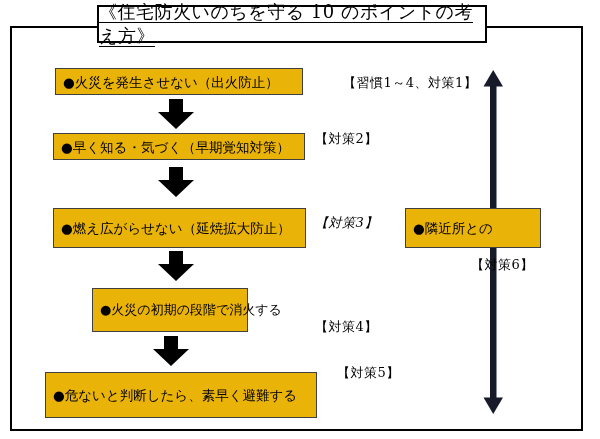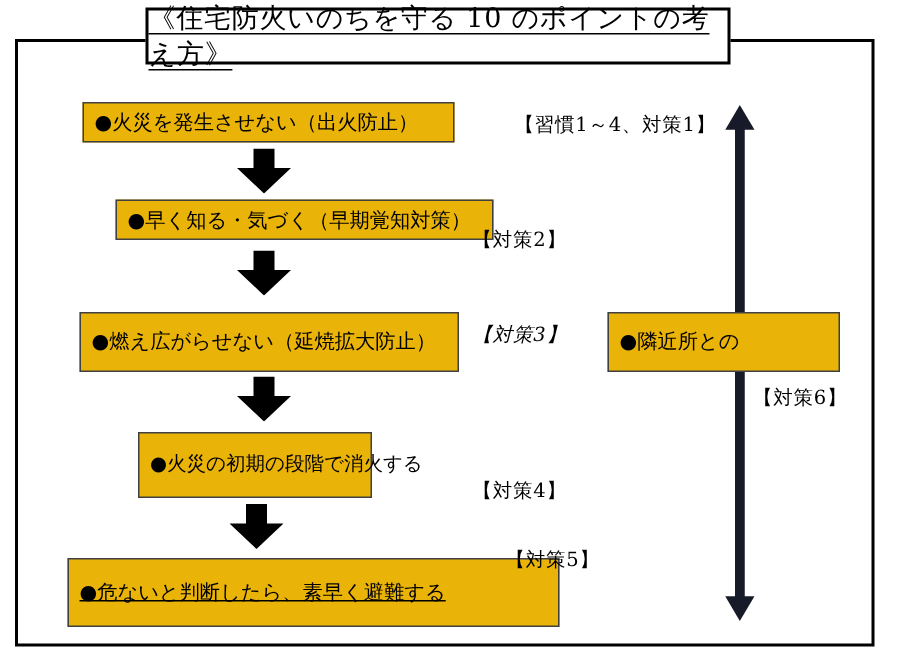--- a/index.html
+++ b/index.html
@@ -22,35 +22,35 @@
   .titlebox .u{text-decoration:underline;text-underline-offset:4px;}
   .fbox{
     border:1.5px solid #404040;background:#eab308;
     font-size:13.5px;line-height:20px;
     display:flex;flex-direction:column;justify-content:center;
     z-index:2;
   }
   .fbox .l1{padding-left:7px;white-space:nowrap;}
   .fbox .l2{text-align:center;white-space:nowrap;}
   #box1{left:55px;top:68px;width:248px;height:27px;}
-  #box2{left:53px;top:133px;width:252px;height:27px;margin-left:24px;}
+  #box2{left:53px;top:133px;width:252px;height:27px;}
   #box3{left:53px;top:208px;width:253px;height:40px;}
   #box4{left:92px;top:288px;width:156px;height:44px;font-size:13px;}
-  #box5{left:45px;top:372px;width:328px;height:46px;text-decoration:underline;}
-  #box6{left:405px;top:208px;width:155px;height:40px;line-height:19px;font-size:13.5px;}
+  #box5{left:45px;top:372px;width:272px;height:46px;}
+  #box6{left:405px;top:208px;width:136px;height:40px;line-height:19px;font-size:13.5px;}
   #box6 .l2{text-align:left;padding-left:20px;}
   .slabel{
     font-size:13px;white-space:nowrap;z-index:2;letter-spacing:0.5px;
   }
   #lab1{left:300px;top:74px;margin-left:43px;}
-  #lab2{left:315px;top:151px;}
+  #lab2{left:315px;top:130px;}
   #lab3{left:315px;top:214px;font-style:italic;}
   #lab4{left:315px;top:318px;}
   #lab5{left:325px;top:364px;margin-left:12px;}
-  #lab6{left:502px;top:256px;}
+  #lab6{left:471px;top:256px;}
   .barrow{z-index:1;}
   .barrow polygon{fill:#000;}
   #ar1{left:158px;top:99px;}
   #ar2{left:158px;top:167px;}
   #ar3{left:158px;top:251px;}
   #ar4{left:153px;top:336px;}
   .varrow{left:482px;top:70px;z-index:1;}
   .varrow rect,.varrow polygon{fill:#171a28;}
 </style>
 </head>

